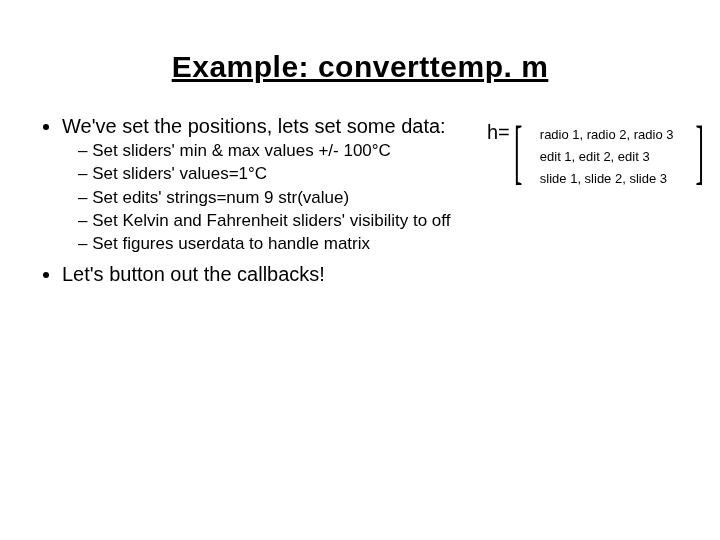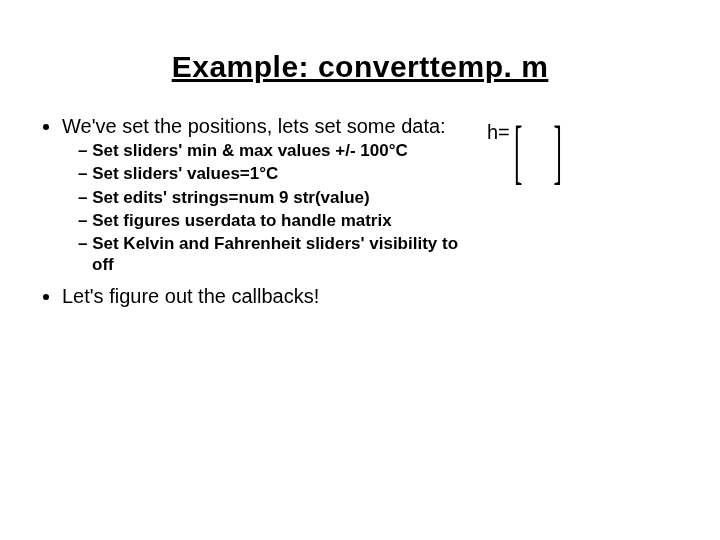--- a/index.html
+++ b/index.html
@@ -50,21 +50,20 @@
   }
   ul.level1 > li {
     font-size: 20px;
     line-height: 1.2;
     margin-bottom: 4px;
   }
   ul.level2 {
     list-style: none;
     padding-left: 16px;
     margin: 2px 0 8px 0;
-    font-weight: bold;
   }
   ul.level2 > li {
     font-size: 17px;
     line-height: 1.25;
     margin-bottom: 2px;
     text-indent: -14px;
     padding-left: 14px;
   }
   ul.level2 > li::before {
     content: "– ";
@@ -105,31 +104,36 @@
   <div class="body-columns">
 
     <div class="left-col">
       <ul class="level1">
         <li>
           <span>We've set the positions, lets set some data:</span>
           <ul class="level2">
             <li><span>Set sliders' min &amp; max values +/- 100°C</span></li>
             <li><span>Set sliders' values=1°C</span></li>
             <li><span>Set edits' strings=num 9 str(value)</span></li>
+            <li><span>Set Kelvin and Fahrenheit sliders' visibility to off</span></li>
             <li><span>Set figures userdata to handle matrix</span></li>
-            <li><span>Set Kelvin and Fahrenheit sliders' visibility to off</span></li>
           </ul>
         </li>
         <li>
-          <span>Let's figure out the callbacks!</span>
+          <span>Let's button out the callbacks!</span>
         </li>
       </ul>
     </div>
 
     <div class="right-col">
       <div class="h-eq">h=</div>
       <div class="bracket">[</div>
+      <div class="matrix-rows">
+        <div>radio 1, radio 2, radio 3</div>
+        <div>edit 1,  edit 2,  edit 3</div>
+        <div>slide 1, slide 2, slide 3</div>
+      </div>
       <div class="bracket right">]</div>
     </div>
 
   </div>
 
 </div>
 
 </body></html>

